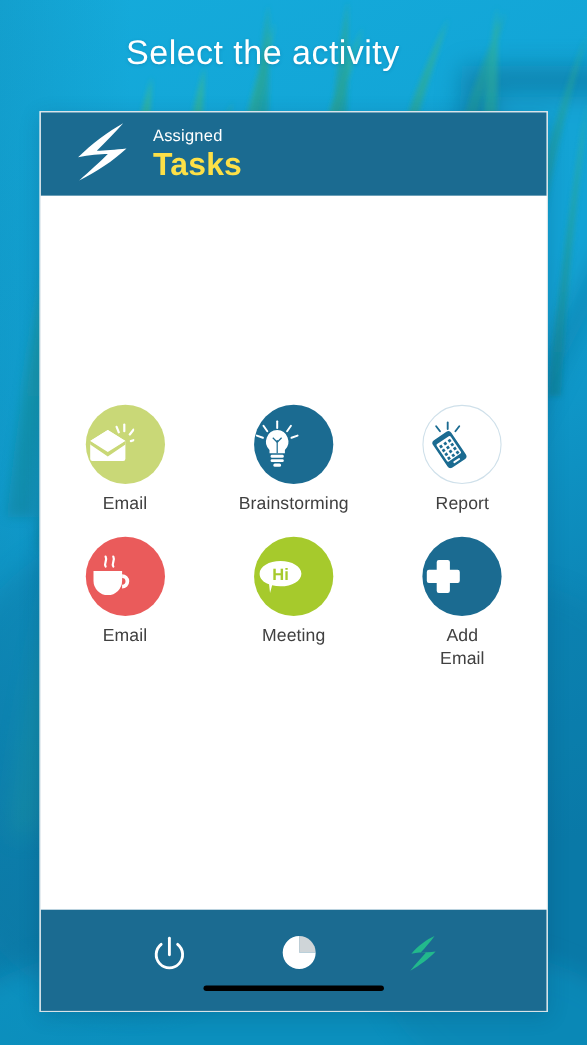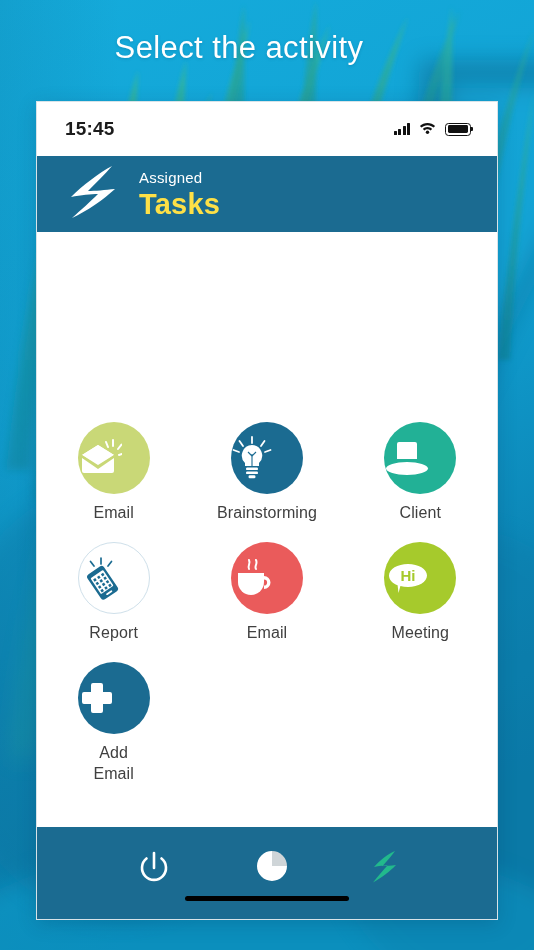--- a/index.html
+++ b/index.html
@@ -217,41 +217,20 @@
   <g filter="url(#softest)" opacity="0.28">
     <path d="M 10 760 C 24 620 56 480 104 380 C 72 500 44 640 34 760 Z" fill="#2aa894"></path>
     <path d="M 60 800 C 62 660 84 520 124 420 C 100 540 84 680 82 800 Z" fill="#1f9a8e"></path>
   </g>
 </svg>
 
 <div class="headline">Select the activity</div>
 
 <div class="phone">
 
-  <div class="statusbar">
-    <div class="clock">15:45</div>
-    <div class="status-icons">
-      <span class="sig">
-          <i></i>
-          <i></i>
-          <i></i>
-          <i></i>
-        </span>
-      <span>
-        <svg width="17" height="13" viewBox="0 0 17 13" xmlns="http://www.w3.org/2000/svg">
-          <path d="M8.5 2.1c2.9 0 5.6 1.1 7.6 2.9l-1.5 1.6c-1.6-1.5-3.8-2.4-6.1-2.4S4 5.1 2.4 6.6L0.9 5C2.9 3.2 5.6 2.1 8.5 2.1z" fill="#111"></path>
-          <path d="M8.5 6.1c1.8 0 3.4.7 4.6 1.8l-1.5 1.6c-0.8-0.8-1.9-1.2-3.1-1.2s-2.3.5-3.1 1.2L3.9 7.9C5.1 6.8 6.7 6.1 8.5 6.1z" fill="#111"></path>
-          <circle cx="8.5" cy="11.2" r="1.7" fill="#111"></circle>
-        </svg>
-      </span>
-      <span class="batt">
-          <i></i>
-        </span>
-    </div>
-  </div>
 
   <div class="appheader">
     <span class="bolt-logo">
       <svg width="54" height="58" viewBox="0 0 54 58" xmlns="http://www.w3.org/2000/svg">
         <path d="M47 3 C 34 10 18 22 6 34 C 16 32 26 31 33 31 C 26 38 16 47 7 55 C 22 48 38 37 50 26 C 40 27 30 28 23 28 C 31 20 40 11 47 3 Z" fill="#ffffff"></path>
       </svg>
     </span>
     <div class="header-text">
       <div class="hdr-sub">Assigned</div>
       <div class="hdr-main">Tasks</div>
@@ -296,31 +275,20 @@
               <line x1="21" y1="20" x2="25" y2="16"></line>
             </g>
             <rect x="15" y="31.5" width="12" height="2.6" rx="1.2" fill="#ffffff"></rect>
             <rect x="15" y="35.5" width="12" height="2.6" rx="1.2" fill="#ffffff"></rect>
             <rect x="17.5" y="39.3" width="7" height="3" rx="1.4" fill="#ffffff"></rect>
           </svg>
         </div>
         <div class="label">Brainstorming</div>
       </div>
 
-      <div class="cell">
-        <div class="circle" style="background:#22b196">
-          <svg width="46" height="40" viewBox="0 0 46 40" xmlns="http://www.w3.org/2000/svg">
-            <path d="M13 6 A2 2 0 0 1 15 4 L31 4 A2 2 0 0 1 33 6 L33 25 L13 25 Z" fill="#ffffff"></path>
-            <path d="M13 21 L33 21 L33 26 L13 26 Z" fill="#22b196"></path>
-            <path d="M13 22 L33 22 L33 25.5 L13 25.5 Z" fill="#22b196"></path>
-            <path d="M23 24 C 34.5 24 44 27 44 30.5 C 44 34 34.5 37 23 37 C 11.5 37 2 34 2 30.5 C 2 27 11.5 24 23 24 Z" fill="#ffffff"></path>
-          </svg>
-        </div>
-        <div class="label">Client</div>
-      </div>
 
       <div class="cell">
         <div class="circle outline">
           <svg width="46" height="44" viewBox="0 0 46 44" xmlns="http://www.w3.org/2000/svg">
             <g stroke="#1b6b91" stroke-width="1.7" stroke-linecap="round">
               <line x1="22" y1="8" x2="22" y2="2"></line>
               <line x1="15" y1="10" x2="11.5" y2="5.5"></line>
               <line x1="29" y1="10" x2="32.5" y2="5.5"></line>
             </g>
             <g transform="rotate(-34 23 26)">

